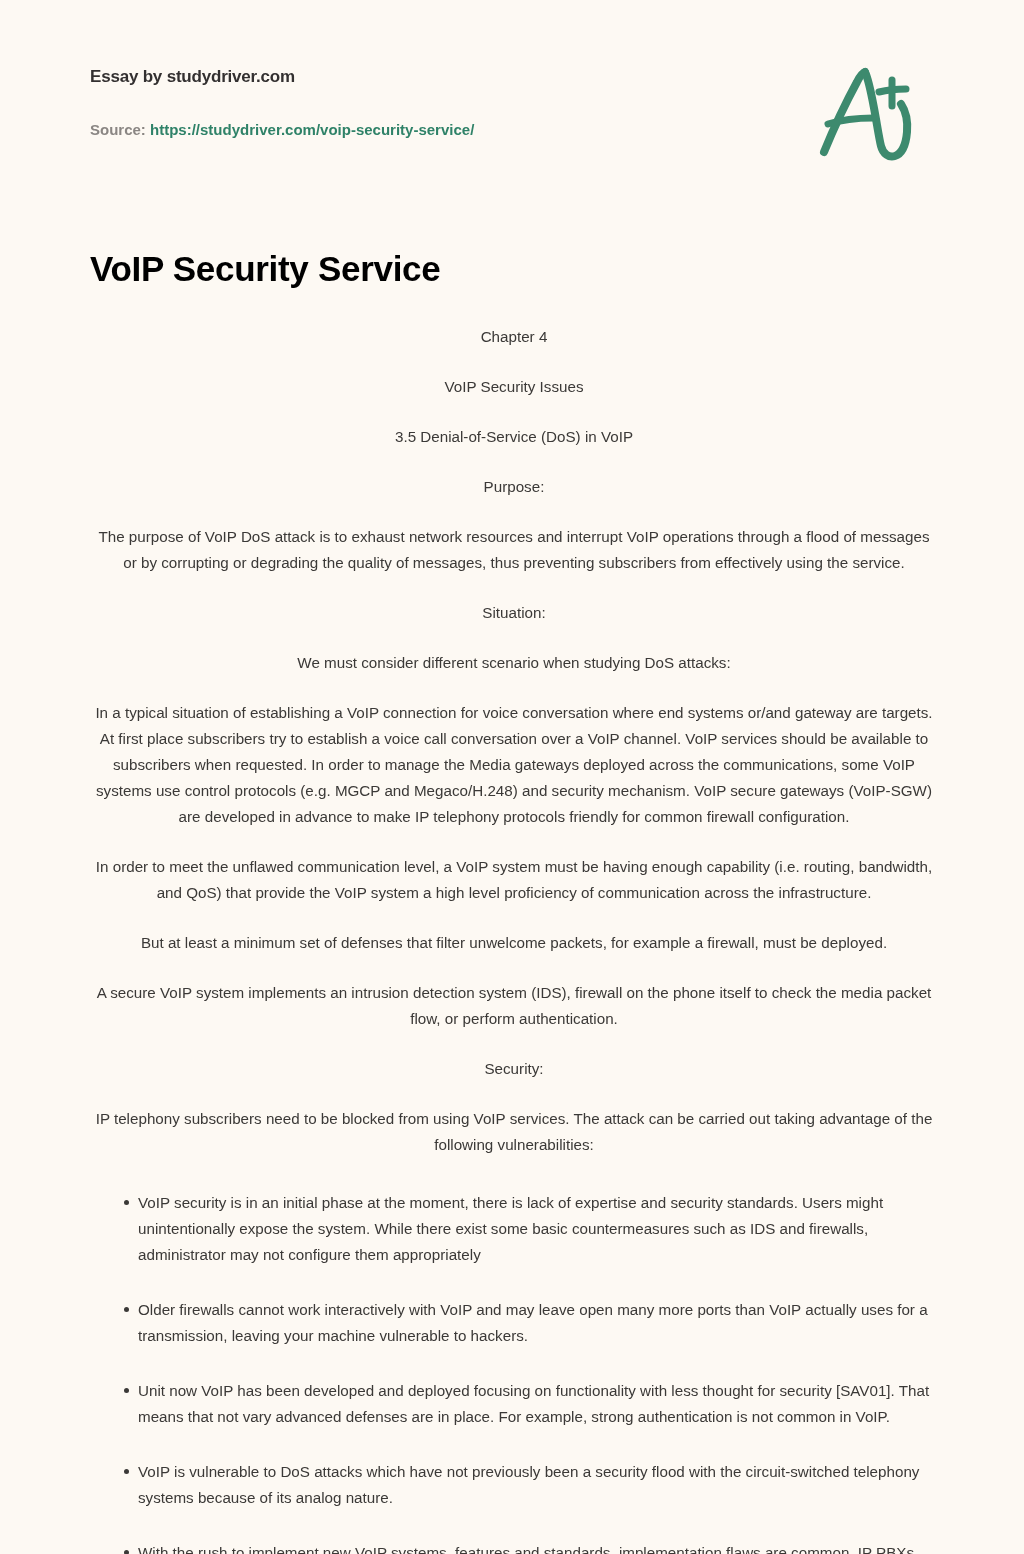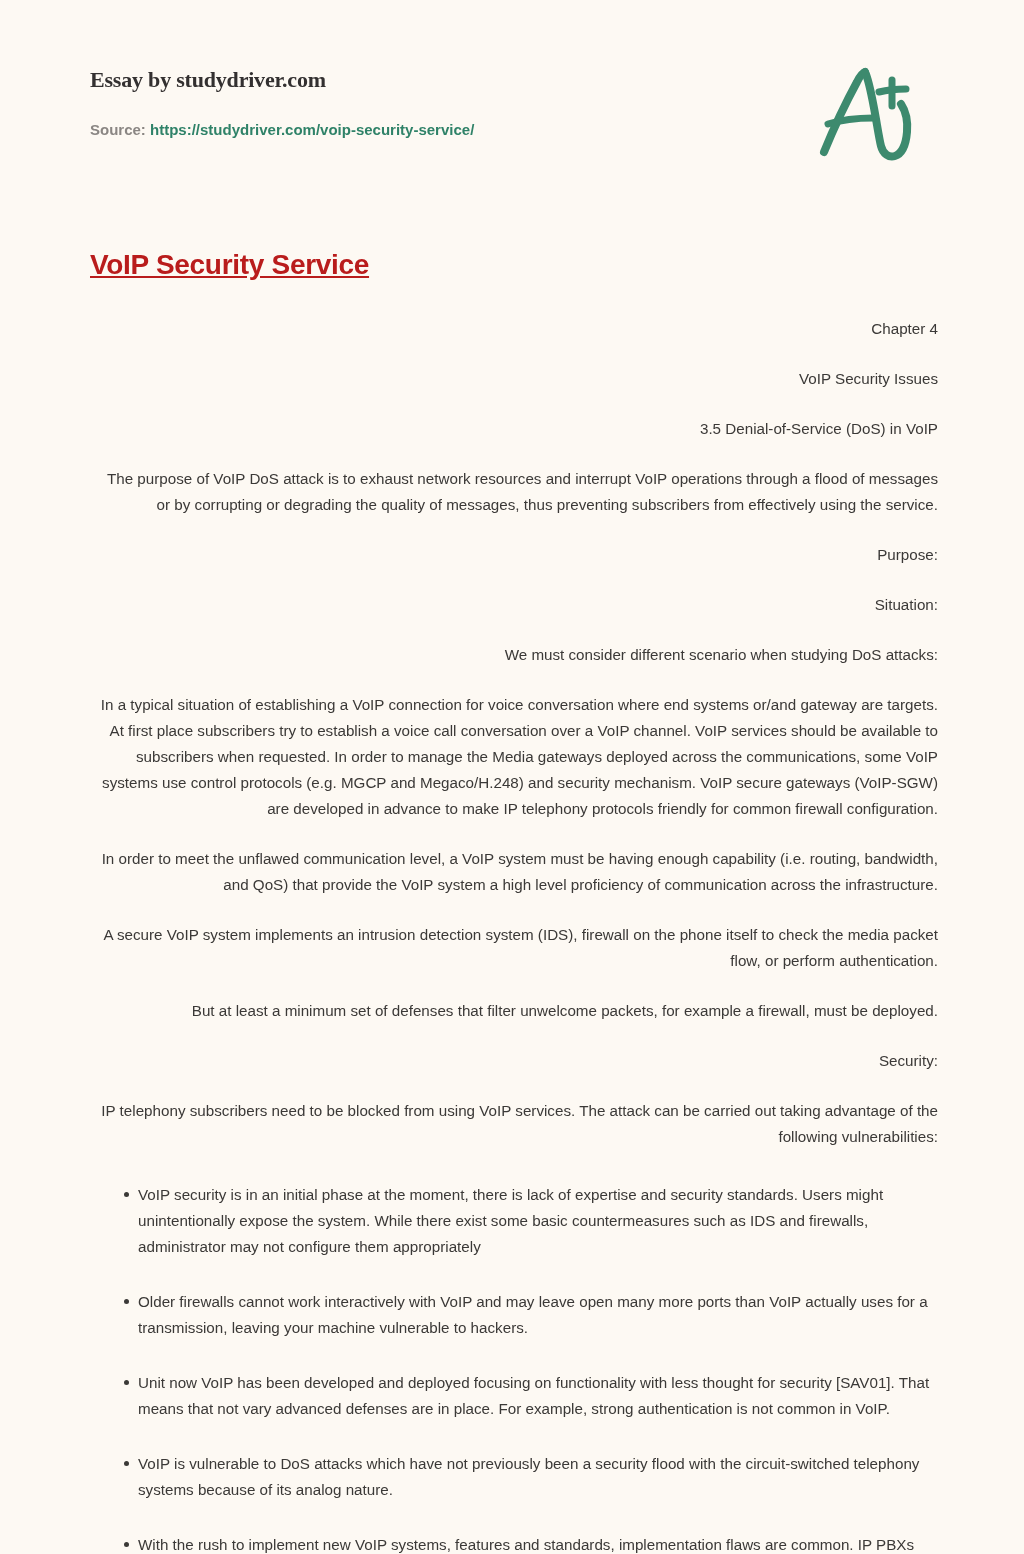--- a/index.html
+++ b/index.html
@@ -30,26 +30,25 @@
     position: absolute;
     left: 0;
     top: 0;
     width: 1024px;
     height: 200px;
   }
   .brand-line {
     position: absolute;
     left: 90px;
     top: 67px;
-    font-size: 22px;
+    font-size: 17px;
     font-weight: bold;
     letter-spacing: -0.2px;
     color: #333030;
     white-space: nowrap;
-    font-family: Liberation Serif, serif;
   }
   .source-line {
     position: absolute;
     left: 90px;
     top: 121px;
     font-size: 15px;
     color: #8a8683;
     white-space: nowrap;
     font-weight: bold;
   }
@@ -69,34 +68,33 @@
   .logo svg { display: block; width: 120px; height: 112px; }
 
   
   .doc {
     position: absolute;
     left: 90px;
     top: 248px;
     width: 848px;
   }
   .doc-title {
-    font-size: 28px;
+    font-size: 35px;
     font-weight: bold;
-    color: #b91c1c;
+    color: #000000;
     letter-spacing: -0.3px;
     margin: 0 0 34px 0;
     line-height: 1.2;
-    text-decoration: underline;
   }
   p.para {
     font-size: 15.2px;
     line-height: 26px;
     margin: 0 0 24px 0;
     color: #3b3937;
-    text-align: right;
+    text-align: center;
   }
   p.para:last-child { margin-bottom: 0; }
 
   ul.bullets {
     list-style: none;
     margin: 32px 0 0 0;
     padding: 0;
   }
   ul.bullets li {
     position: relative;
@@ -151,28 +149,28 @@
       </svg>
     </div>
   </div>
 
   <div class="doc">
     <h1 class="doc-title">VoIP Security Service</h1>
 
     <p class="para">Chapter 4</p>
     <p class="para">VoIP Security Issues</p>
     <p class="para">3.5 Denial-of-Service (DoS) in VoIP</p>
+    <p class="para">Purpose:</p>
     <p class="para">The purpose of VoIP DoS attack is to exhaust network resources and interrupt VoIP operations through a flood of messages or by corrupting or degrading the quality of messages, thus preventing subscribers from effectively using the service.</p>
-    <p class="para">Purpose:</p>
     <p class="para">Situation:</p>
     <p class="para">We must consider different scenario when studying DoS attacks:</p>
     <p class="para">In a typical situation of establishing a VoIP connection for voice conversation where end systems or/and gateway are targets. At first place subscribers try to establish a voice call conversation over a VoIP channel. VoIP services should be available to subscribers when requested. In order to manage the Media gateways deployed across the communications, some VoIP systems use control protocols (e.g. MGCP and Megaco/H.248) and security mechanism. VoIP secure gateways (VoIP-SGW) are developed in advance to make IP telephony protocols friendly for common firewall configuration.</p>
     <p class="para">In order to meet the unflawed communication level, a VoIP system must be having enough capability (i.e. routing, bandwidth, and QoS) that provide the VoIP system a high level proficiency of communication across the infrastructure.</p>
+    <p class="para">But at least a minimum set of defenses that filter unwelcome packets, for example a firewall, must be deployed.</p>
     <p class="para">A secure VoIP system implements an intrusion detection system (IDS), firewall on the phone itself to check the media packet flow, or perform authentication.</p>
-    <p class="para">But at least a minimum set of defenses that filter unwelcome packets, for example a firewall, must be deployed.</p>
     <p class="para">Security:</p>
     <p class="para">IP telephony subscribers need to be blocked from using VoIP services. The attack can be carried out taking advantage of the following vulnerabilities:</p>
 
     <ul class="bullets">
       <li>VoIP security is in an initial phase at the moment, there is lack of expertise and security standards. Users might unintentionally expose the system. While there exist some basic countermeasures such as IDS and firewalls, administrator may not configure them appropriately</li>
       <li>Older firewalls cannot work interactively with VoIP and may leave open many more ports than VoIP actually uses for a transmission, leaving your machine vulnerable to hackers.</li>
       <li>Unit now VoIP has been developed and deployed focusing on functionality with less thought for security [SAV01]. That means that not vary advanced defenses are in place. For example, strong authentication is not common in VoIP.</li>
       <li>VoIP is vulnerable to DoS attacks which have not previously been a security flood with the circuit-switched telephony systems because of its analog nature.</li>
       <li>With the rush to implement new VoIP systems, features and standards, implementation flaws are common. IP PBXs include many layers of software that may contain vulnerabilities. Programming mistakes, such as not properly checking the size of the parameters of protocol request, when exploited, can result in the following issues. [VVS01]</li>
 

